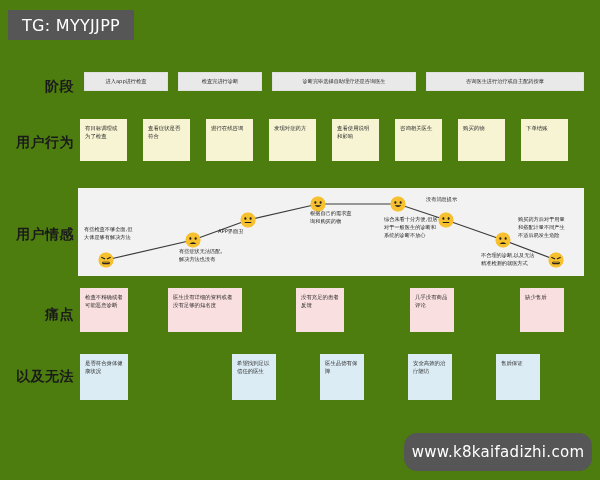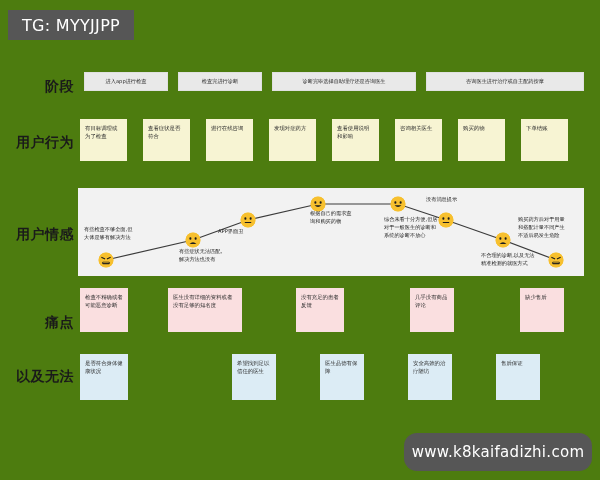--- a/index.html
+++ b/index.html
@@ -111,21 +111,21 @@
 <body>
 
 <div id="canvas">
 
   <div class="watermark" id="wm-top">TG: MYYJJPP</div>
   <div class="watermark" id="wm-bottom">www.k8kaifadizhi.com</div>
 
   <div class="row-label" style="left:0px; top:78px;">阶段</div>
   <div class="row-label" style="left:0px; top:134px;text-align:right;">用户行为</div>
   <div class="row-label" style="left:0px; top:226px;">用户情感</div>
-  <div class="row-label" style="left:0px; top:314px;">痛点</div>
+  <div class="row-label" style="left:0px; top:306px;">痛点</div>
   <div class="row-label" style="left:0px; top:368px;">以及无法</div>
 
   <div class="stage-box" style="left:84px;  top:72px; width:84px;  height:19px;">进入app进行检查</div>
   <div class="stage-box" style="left:178px; top:72px; width:84px;  height:19px;">检查完进行诊断</div>
   <div class="stage-box" style="left:272px; top:72px; width:144px; height:19px;">诊断完毕选择自助理疗还是咨询医生</div>
   <div class="stage-box" style="left:426px; top:72px; width:158px; height:19px;">咨询医生进行治疗或自主配药按摩</div>
 
   <div class="note yellow" style="left:80px;  top:119px; width:47px; height:42px;">有目标调理或为了检查</div>
   <div class="note yellow" style="left:143px; top:119px; width:47px; height:42px;">查看症状是否符合</div>
   <div class="note yellow" style="left:206px; top:119px; width:47px; height:42px;">进行在线咨询</div>

